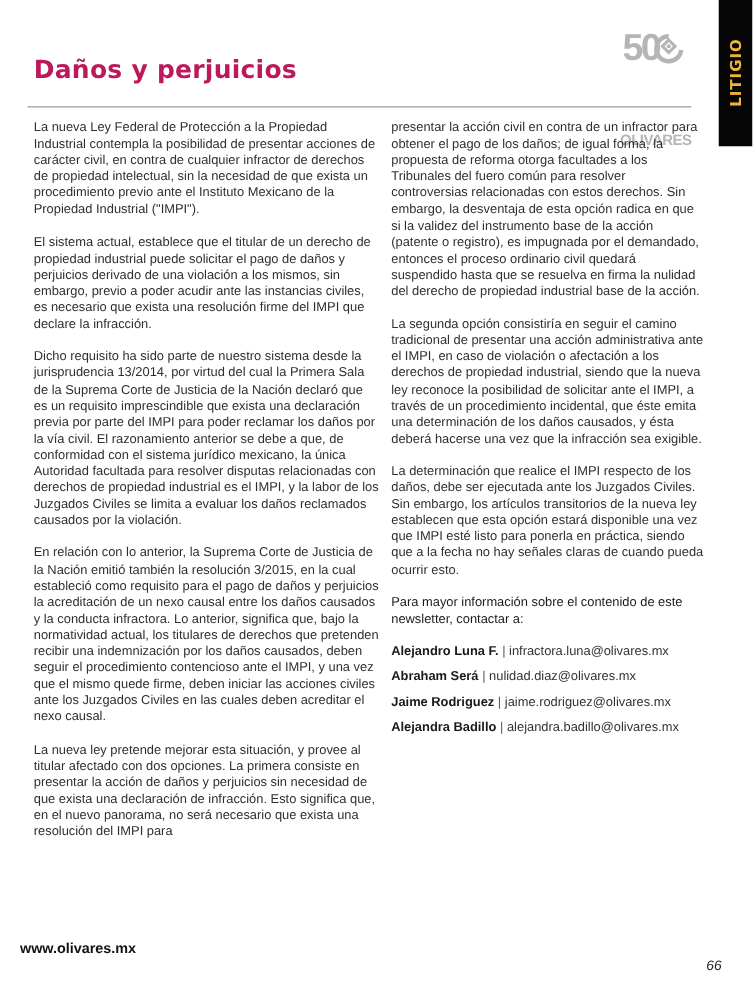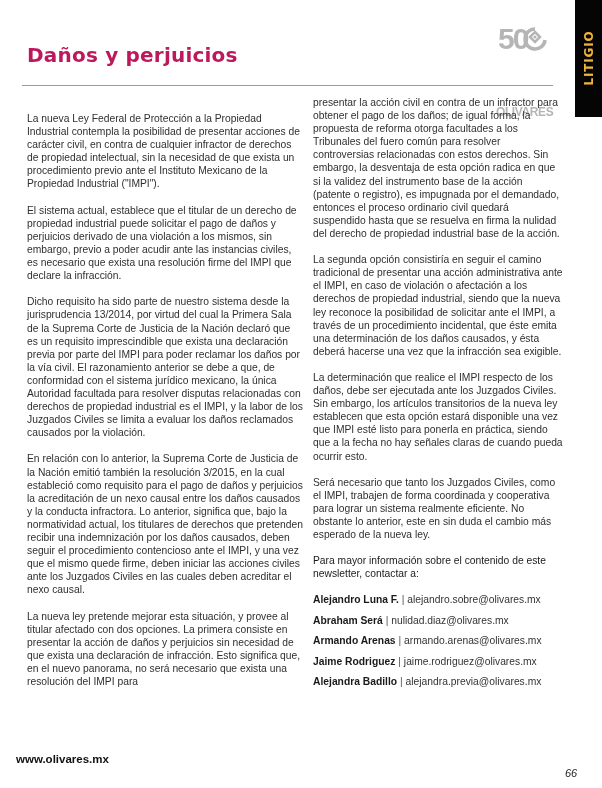--- a/index.html
+++ b/index.html
@@ -21,21 +21,21 @@
   }
   .side-tab-label {
     position: absolute; left: 50%; top: 58px;
     transform: translate(-50%, -50%) rotate(-90deg);
     color: #f0b43a; font-weight: bold; font-size: 12px; letter-spacing: 0.8px; white-space: nowrap;
     font-family: "DejaVu Sans", sans-serif;
   }
 
   .divider { position: absolute; left: 22px; top: 85px; width: 531px; height: 1px; background: #9a9a9a; }
 
-  .col { position: absolute; top: 112px; font-size: 10.3px; line-height: 13.1px; color: #2f2f2f; }
+  .col { position: absolute; top: 96px; font-size: 10.3px; line-height: 13.1px; color: #2f2f2f; }
   .col-left { left: 27px; width: 276px; }
   .col-right { left: 313px; width: 250px; top: 96px; }
   .col p { margin-bottom: 13.1px; }
   .col p.tight { margin-bottom: 0; }
 
   .contact-heading { font-weight: normal; color: #1a1a1a; margin-bottom: 13px; }
   .contact-list { list-style: none; }
   .contact-item { height: 20.5px; font-size: 10.3px; color: #333; }
   .contact-name { font-weight: bold; color: #1a1a1a; }
   .contact-sep { color: #555; }
@@ -71,47 +71,41 @@
   <p>El sistema actual, establece que el titular de un derecho de propiedad industrial puede solicitar el pago de daños y perjuicios derivado de una violación a los mismos, sin embargo, previo a poder acudir ante las instancias civiles, es necesario que exista una resolución firme del IMPI que declare la infracción.</p>
   <p>Dicho requisito ha sido parte de nuestro sistema desde la jurisprudencia 13/2014, por virtud del cual la Primera Sala de la Suprema Corte de Justicia de la Nación declaró que es un requisito imprescindible que exista una declaración previa por parte del IMPI para poder reclamar los daños por la vía civil. El razonamiento anterior se debe a que, de conformidad con el sistema jurídico mexicano, la única Autoridad facultada para resolver disputas relacionadas con derechos de propiedad industrial es el IMPI, y la labor de los Juzgados Civiles se limita a evaluar los daños reclamados causados por la violación.</p>
   <p>En relación con lo anterior, la Suprema Corte de Justicia de la Nación emitió también la resolución 3/2015, en la cual estableció como requisito para el pago de daños y perjuicios la acreditación de un nexo causal entre los daños causados y la conducta infractora. Lo anterior, significa que, bajo la normatividad actual, los titulares de derechos que pretenden recibir una indemnización por los daños causados, deben seguir el procedimiento contencioso ante el IMPI, y una vez que el mismo quede firme, deben iniciar las acciones civiles ante los Juzgados Civiles en las cuales deben acreditar el nexo causal.</p>
   <p class="tight">La nueva ley pretende mejorar esta situación, y provee al titular afectado con dos opciones. La primera consiste en presentar la acción de daños y perjuicios sin necesidad de que exista una declaración de infracción. Esto significa que, en el nuevo panorama, no será necesario que exista una resolución del IMPI para</p>
 </div>
 
 <div class="col col-right">
   <p>presentar la acción civil en contra de un infractor para obtener el pago de los daños; de igual forma, la propuesta de reforma otorga facultades a los Tribunales del fuero común para resolver controversias relacionadas con estos derechos. Sin embargo, la desventaja de esta opción radica en que si la validez del instrumento base de la acción (patente o registro), es impugnada por el demandado, entonces el proceso ordinario civil quedará suspendido hasta que se resuelva en firma la nulidad del derecho de propiedad industrial base de la acción.</p>
   <p>La segunda opción consistiría en seguir el camino tradicional de presentar una acción administrativa ante el IMPI, en caso de violación o afectación a los derechos de propiedad industrial, siendo que la nueva ley reconoce la posibilidad de solicitar ante el IMPI, a través de un procedimiento incidental, que éste emita una determinación de los daños causados, y ésta deberá hacerse una vez que la infracción sea exigible.</p>
   <p>La determinación que realice el IMPI respecto de los daños, debe ser ejecutada ante los Juzgados Civiles. Sin embargo, los artículos transitorios de la nueva ley establecen que esta opción estará disponible una vez que IMPI esté listo para ponerla en práctica, siendo que a la fecha no hay señales claras de cuando pueda ocurrir esto.</p>
-  <p>Será necesario que tanto los Juzgados Civiles, como el IMPI, trabajen de forma coordinada y cooperativa para lograr un sistema realmente eficiente. No obstante lo anterior, este en sin duda el cambio más esperado de la nueva ley.</p>
 
   <div class="contact-heading">Para mayor información sobre el contenido de este newsletter, contactar a:</div>
 
   <ul class="contact-list">
     <li class="contact-item">
       <span class="contact-name">Alejandro Luna F.</span>
       <span class="contact-sep">|</span>
-      <span class="contact-email">alejandro.sobre@olivares.mx</span>
+      <span class="contact-email">infractora.luna@olivares.mx</span>
     </li>
     <li class="contact-item">
       <span class="contact-name">Abraham Será</span>
       <span class="contact-sep">|</span>
       <span class="contact-email">nulidad.diaz@olivares.mx</span>
-    </li>
-    <li class="contact-item">
-      <span class="contact-name">Armando Arenas</span>
-      <span class="contact-sep">|</span>
-      <span class="contact-email">armando.arenas@olivares.mx</span>
     </li>
     <li class="contact-item">
       <span class="contact-name">Jaime Rodriguez</span>
       <span class="contact-sep">|</span>
       <span class="contact-email">jaime.rodriguez@olivares.mx</span>
     </li>
     <li class="contact-item">
       <span class="contact-name">Alejandra Badillo</span>
       <span class="contact-sep">|</span>
-      <span class="contact-email">alejandra.previa@olivares.mx</span>
+      <span class="contact-email">alejandra.badillo@olivares.mx</span>
     </li>
   </ul>
 </div>
 
 <div class="footer-url">www.olivares.mx</div>
 <div class="page-number">66</div>
 
 </body></html>

